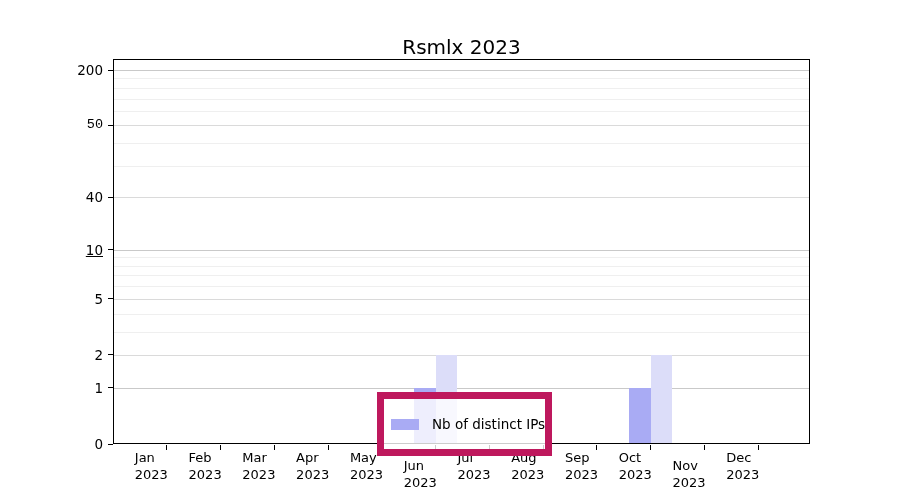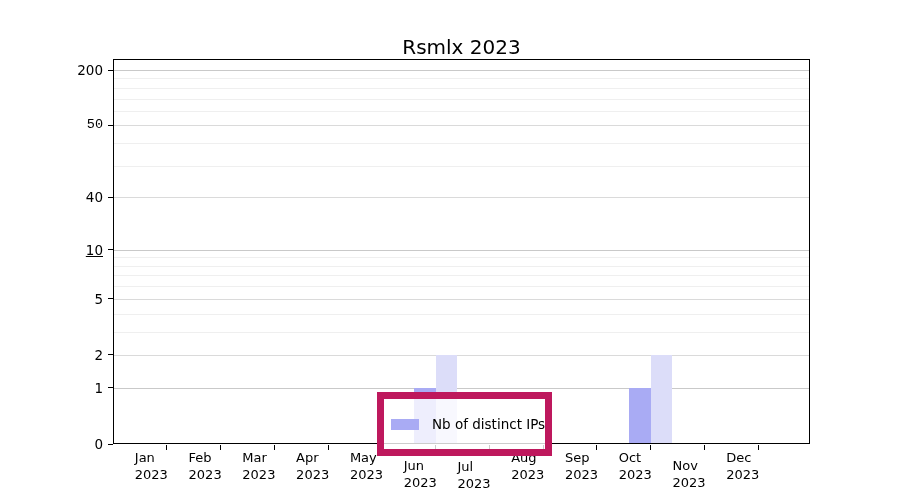--- a/index.html
+++ b/index.html
@@ -96,21 +96,21 @@
       <div class="xlab" style="left: 349.88px; top: 450px;">
         <div>May</div>
         <div>2023</div>
       </div>
       <div class="xtick" style="left: 435.15px; top: 444.5px;"></div>
       <div class="xlab" style="left: 403.65px; top: 450px; margin-top: 8px;">
         <div>Jun</div>
         <div>2023</div>
       </div>
       <div class="xtick" style="left: 488.92px; top: 444.5px;"></div>
-      <div class="xlab" style="left: 457.42px; top: 450px; margin-top: 9px;">
+      <div class="xlab" style="left: 457.42px; top: 450px;">
         <div>Jul</div>
         <div>2023</div>
       </div>
       <div class="xtick" style="left: 542.69px; top: 444.5px;"></div>
       <div class="xlab" style="left: 511.19px; top: 450px;">
         <div>Aug</div>
         <div>2023</div>
       </div>
       <div class="xtick" style="left: 596.46px; top: 444.5px;"></div>
       <div class="xlab" style="left: 564.96px; top: 450px;">

